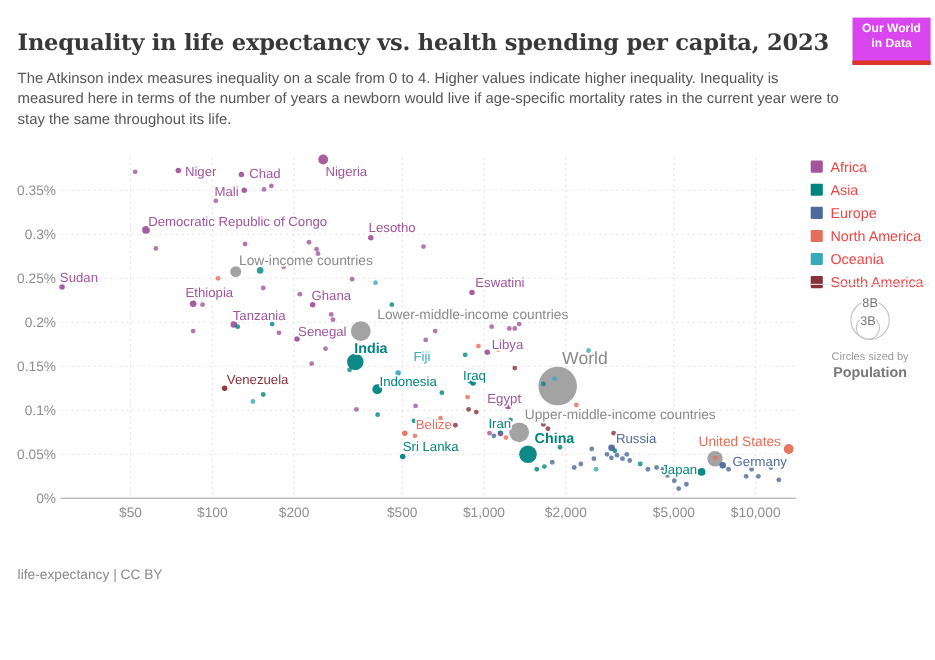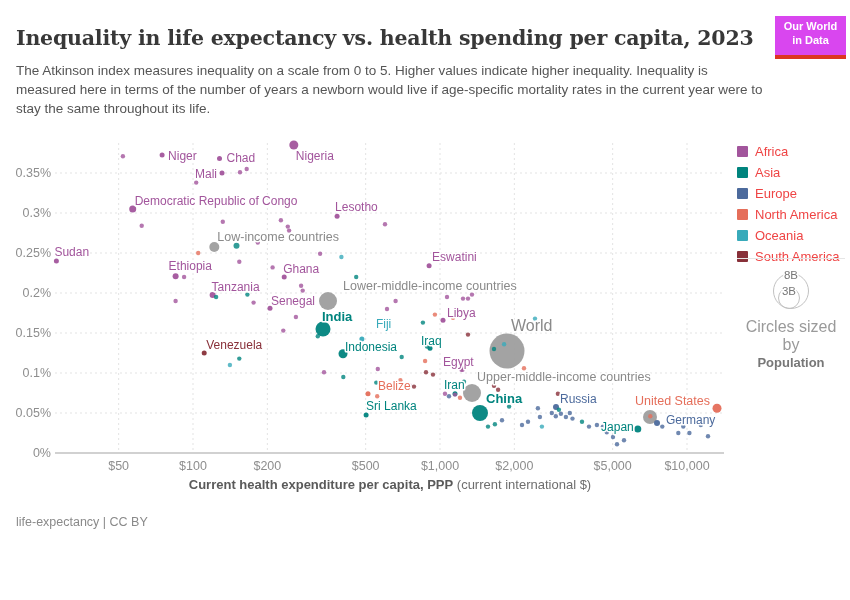--- a/index.html
+++ b/index.html
@@ -24,36 +24,36 @@
   #chart-svg{position:absolute;left:0;top:0;pointer-events:none;}
   #chart-svg circle{pointer-events:auto;}
   
   #legend{position:absolute;left:737px;top:144px;width:112px;}
   .legend-item{display:flex;align-items:center;margin-bottom:6px;cursor:pointer;}
   .swatch{width:11px;height:11px;border-radius:1px;margin-right:7px;flex:0 0 auto;}
   .legend-label{font-size:13px;color:#ef4444;white-space:nowrap;}
   #legend-divider{position:absolute;left:737px;top:258px;width:108px;height:1px;background:#e5e5e5;}
   #size-legend{position:absolute;left:735px;top:264px;width:112px;text-align:center;}
   #size-legend text{font-size:11.5px;fill:#777;paint-order:stroke;stroke:#fff;stroke-width:3px;}
-  #size-caption{font-size:16px;color:#9a9a9a;margin-top:-2px;}
+  #size-caption{font-size:10px;color:#9a9a9a;margin-top:-2px;}
   #size-caption-bold{font-size:13px;font-weight:bold;color:#777;margin-top:1px;}
   
   #footer{position:absolute;left:16px;top:506px;width:812px;font-size:12.5px;
           color:#8a8a8a;line-height:1.3;}
   #footer .lbl{font-weight:bold;color:#636363;}
   #footer .row{margin-bottom:6px;}
   #license{margin-top:8px;}
 </style>
 </head>
 <body>
 
 <div id="page">
 
   <h1 id="title">Inequality in life expectancy vs. health spending per capita, 2023</h1>
-  <p id="subtitle">The Atkinson index measures inequality on a scale from 0 to 5. Higher values indicate higher inequality. Inequality is measured here in terms of the number of years a newborn would live if age-specific mortality rates in the current year were to stay the same throughout its life.</p>
+  <p id="subtitle">The Atkinson index measures inequality on a scale from 0 to 4. Higher values indicate higher inequality. Inequality is measured here in terms of the number of years a newborn would live if age-specific mortality rates in the current year were to stay the same throughout its life.</p>
 
   <div id="logo">
     <div>Our World</div>
     <div>in Data</div>
   </div>
 
 
   <svg id="chart-svg" width="850" height="600">
       <line x1="118.6455910709966" x2="118.6455910709966" y1="143" y2="453" stroke="#e3e3e3" stroke-dasharray="2,3"></line>
       <line x1="193" x2="193" y1="143" y2="453" stroke="#e3e3e3" stroke-dasharray="2,3"></line>
@@ -241,23 +241,20 @@
       <text x="271.0" y="305.2" text-anchor="start" fill="#a2559c" font-size="12" font-weight="400" style="paint-order:stroke;stroke:#ffffff;stroke-width:3px;stroke-linejoin:round;">Senegal</text>
       <text x="375.9" y="328.0" text-anchor="start" fill="#38aaba" font-size="12" font-weight="400" style="paint-order:stroke;stroke:#ffffff;stroke-width:3px;stroke-linejoin:round;">Fiji</text>
       <text x="206.2" y="349.0" text-anchor="start" fill="#883039" font-size="12" font-weight="400" style="paint-order:stroke;stroke:#ffffff;stroke-width:3px;stroke-linejoin:round;">Venezuela</text>
       <text x="421.0" y="345.2" text-anchor="start" fill="#00847e" font-size="12" font-weight="400" style="paint-order:stroke;stroke:#ffffff;stroke-width:3px;stroke-linejoin:round;">Iraq</text>
       <text x="447.0" y="317.2" text-anchor="start" fill="#a2559c" font-size="12" font-weight="400" style="paint-order:stroke;stroke:#ffffff;stroke-width:3px;stroke-linejoin:round;">Libya</text>
       <text x="378.0" y="389.8" text-anchor="start" fill="#e56e5a" font-size="12" font-weight="400" style="paint-order:stroke;stroke:#ffffff;stroke-width:3px;stroke-linejoin:round;">Belize</text>
       <text x="366.1" y="410.0" text-anchor="start" fill="#00847e" font-size="12" font-weight="400" style="paint-order:stroke;stroke:#ffffff;stroke-width:3px;stroke-linejoin:round;">Sri Lanka</text>
       <text x="444.0" y="388.8" text-anchor="start" fill="#00847e" font-size="12" font-weight="400" style="paint-order:stroke;stroke:#ffffff;stroke-width:3px;stroke-linejoin:round;">Iran</text>
     </svg>
 
-  <div id="x-axis-label">
-    <span class="bold">Current health expenditure per capita, PPP</span><span> (current international $)</span>
-  </div>
 
   <div id="legend">
       <div class="legend-item">
         <span class="swatch" style="background: rgb(162, 85, 156);"></span>
         <span class="legend-label">Africa</span>
       </div>
       <div class="legend-item">
         <span class="swatch" style="background: rgb(0, 132, 126);"></span>
         <span class="legend-label">Asia</span>
       </div>

